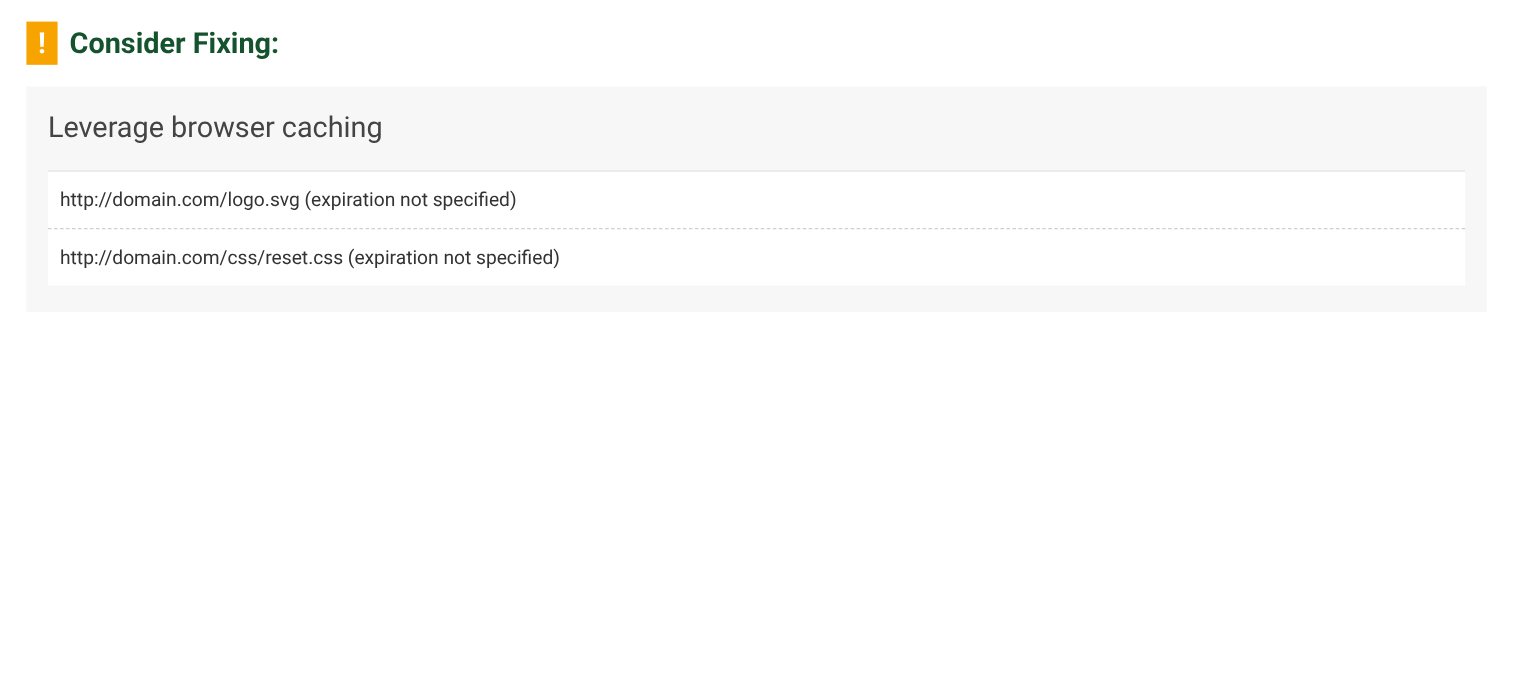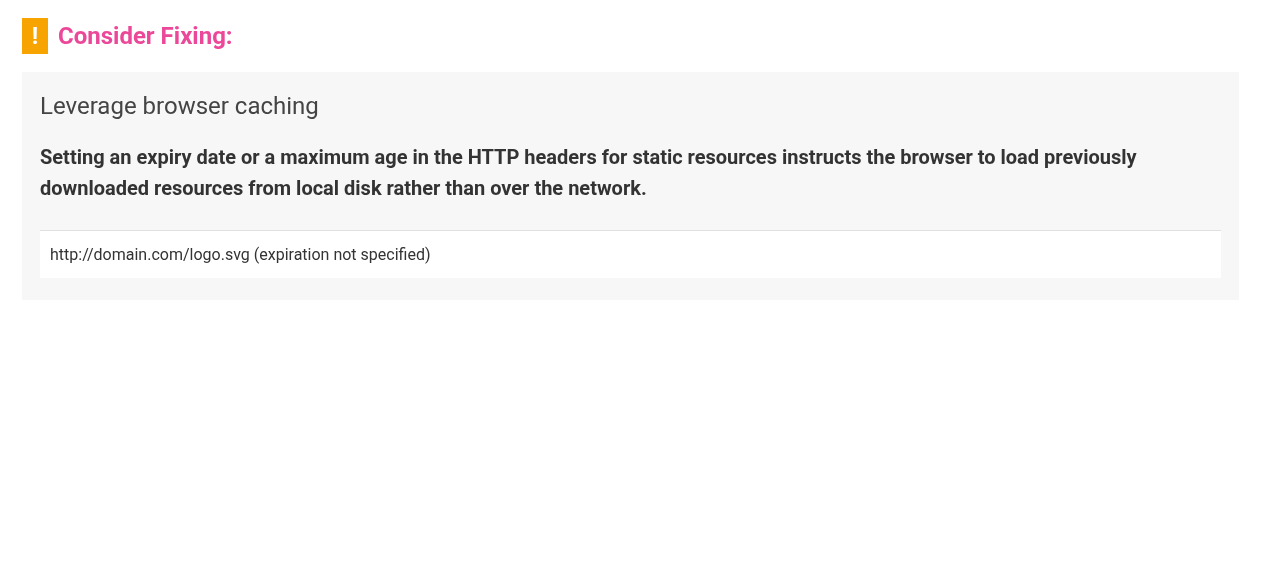--- a/index.html
+++ b/index.html
@@ -28,21 +28,21 @@
     align-items: center;
     justify-content: center;
     color: #fff;
     font-weight: 700;
     font-size: 24px;
     line-height: 1;
   }
   .header-title {
     font-size: 24px;
     font-weight: 700;
-    color: #ec4899;
+    color: #14532d;
   }
   .panel {
     background: #f7f7f7;
     padding: 20px 18px 22px 18px;
   }
   .panel-title {
     font-size: 24px;
     font-weight: 400;
     color: #444;
     margin: 0 0 22px 0;
@@ -84,20 +84,20 @@
 
   <div class="header">
     <div class="warn-badge">
       <span>!</span>
     </div>
     <div class="header-title">Consider Fixing:</div>
   </div>
 
   <div class="panel">
     <h2 class="panel-title">Leverage browser caching</h2>
-    <p class="panel-desc">Setting an expiry date or a maximum age in the HTTP headers for static resources instructs the browser to load previously downloaded resources from local disk rather than over the network.</p>
 
     <div class="resource-list">
       <div class="resource-row">http://domain.com/logo.svg (expiration not specified)</div>
+      <div class="resource-row">http://domain.com/css/reset.css (expiration not specified)</div>
     </div>
   </div>
 
 </div>
 
 </body></html>

